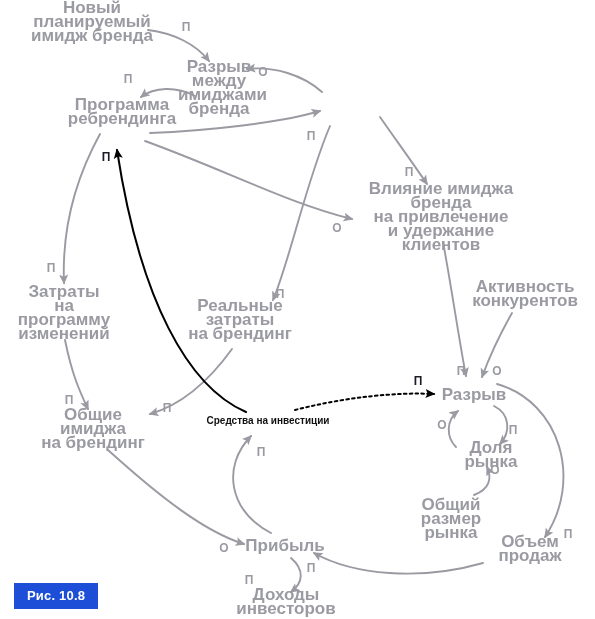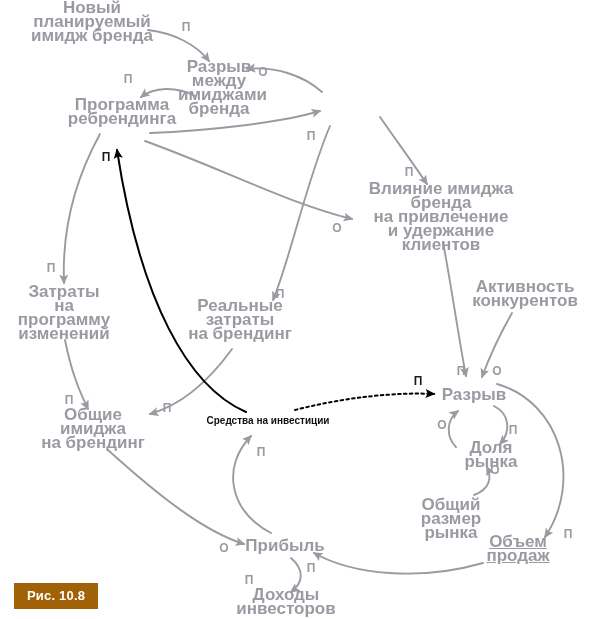--- a/index.html
+++ b/index.html
@@ -40,21 +40,21 @@
     font-weight:bold;
     font-size:12px;
     line-height:12px;
     transform:translate(-50%,-50%);
   }
   .elabel.dark{ color:#1c1c28; }
   #caption{
     position:absolute;
     left:14px;
     top:583px;
-    background:#a16207;
+    background:#1d4ed8;
     color:#ffffff;
     font-weight:bold;
     font-size:13px;
     padding:5px 13px 6px 13px;
     letter-spacing:0.2px;
   }
 </style>
 </head>
 <body>
 
@@ -139,21 +139,21 @@
 на брендинг</div>
   <div class="node" style="left:525px;top:294px;width:110px;">Активность
 конкурентов</div>
   <div class="node" style="left:93px;top:429px;width:120px;">Общие имиджа
 на брендинг</div>
   <div class="node dark" style="left:268px;top:421px;width:160px;">Средства на инвестиции</div>
   <div class="node" style="left:474px;top:395px;width:80px;">Разрыв</div>
   <div class="node" style="left:491px;top:455px;width:100px;">Доля рынка</div>
   <div class="node" style="left:451px;top:503px;width:115px;margin-top:16px;">Общий
 размер рынка</div>
-  <div class="node" style="left:518px;top:549px;width:110px;text-decoration:underline;">Объем продаж</div>
+  <div class="node" style="left:530px;top:549px;width:110px;">Объем продаж</div>
   <div class="node" style="left:285px;top:546px;width:80px;">Прибыль</div>
   <div class="node" style="left:286px;top:602px;width:140px;">Доходы инвесторов</div>
 
   <div class="elabel" style="left:186px;top:27px;">П</div>
   <div class="elabel" style="left:263px;top:72px;">О</div>
   <div class="elabel" style="left:128px;top:79px;">П</div>
   <div class="elabel dark" style="left:106px;top:157px;">П</div>
   <div class="elabel" style="left:311px;top:136px;">П</div>
   <div class="elabel" style="left:409px;top:172px;">П</div>
   <div class="elabel" style="left:337px;top:228px;">О</div>

